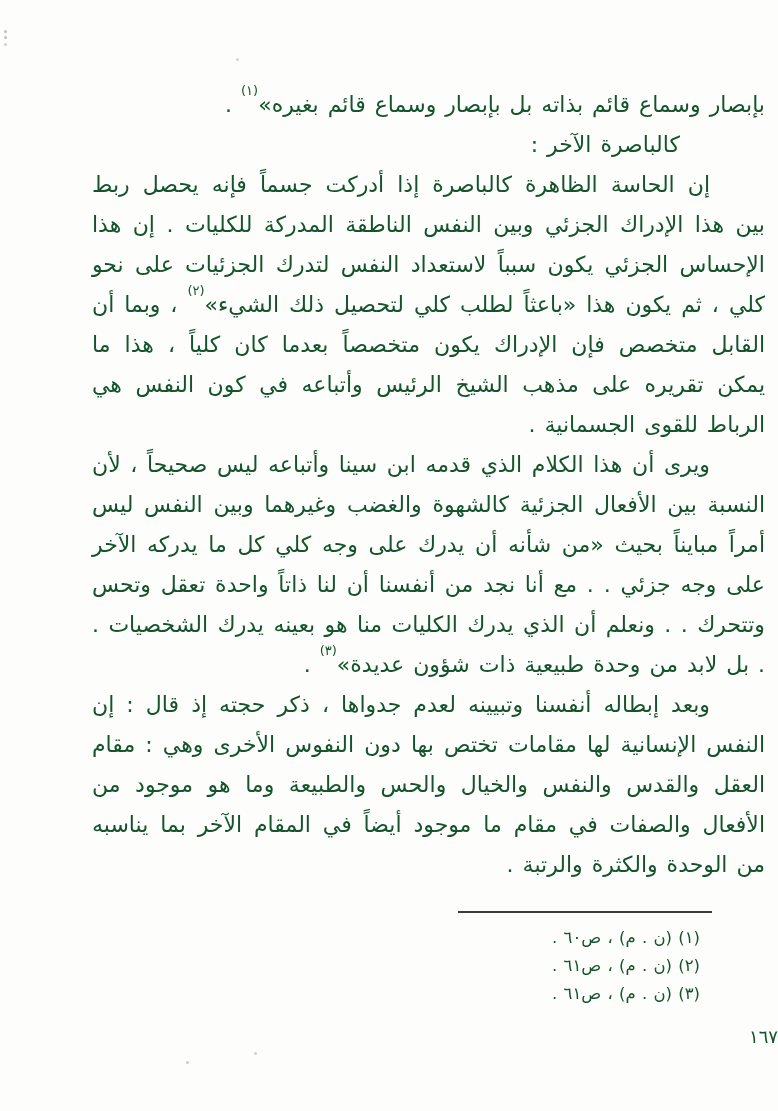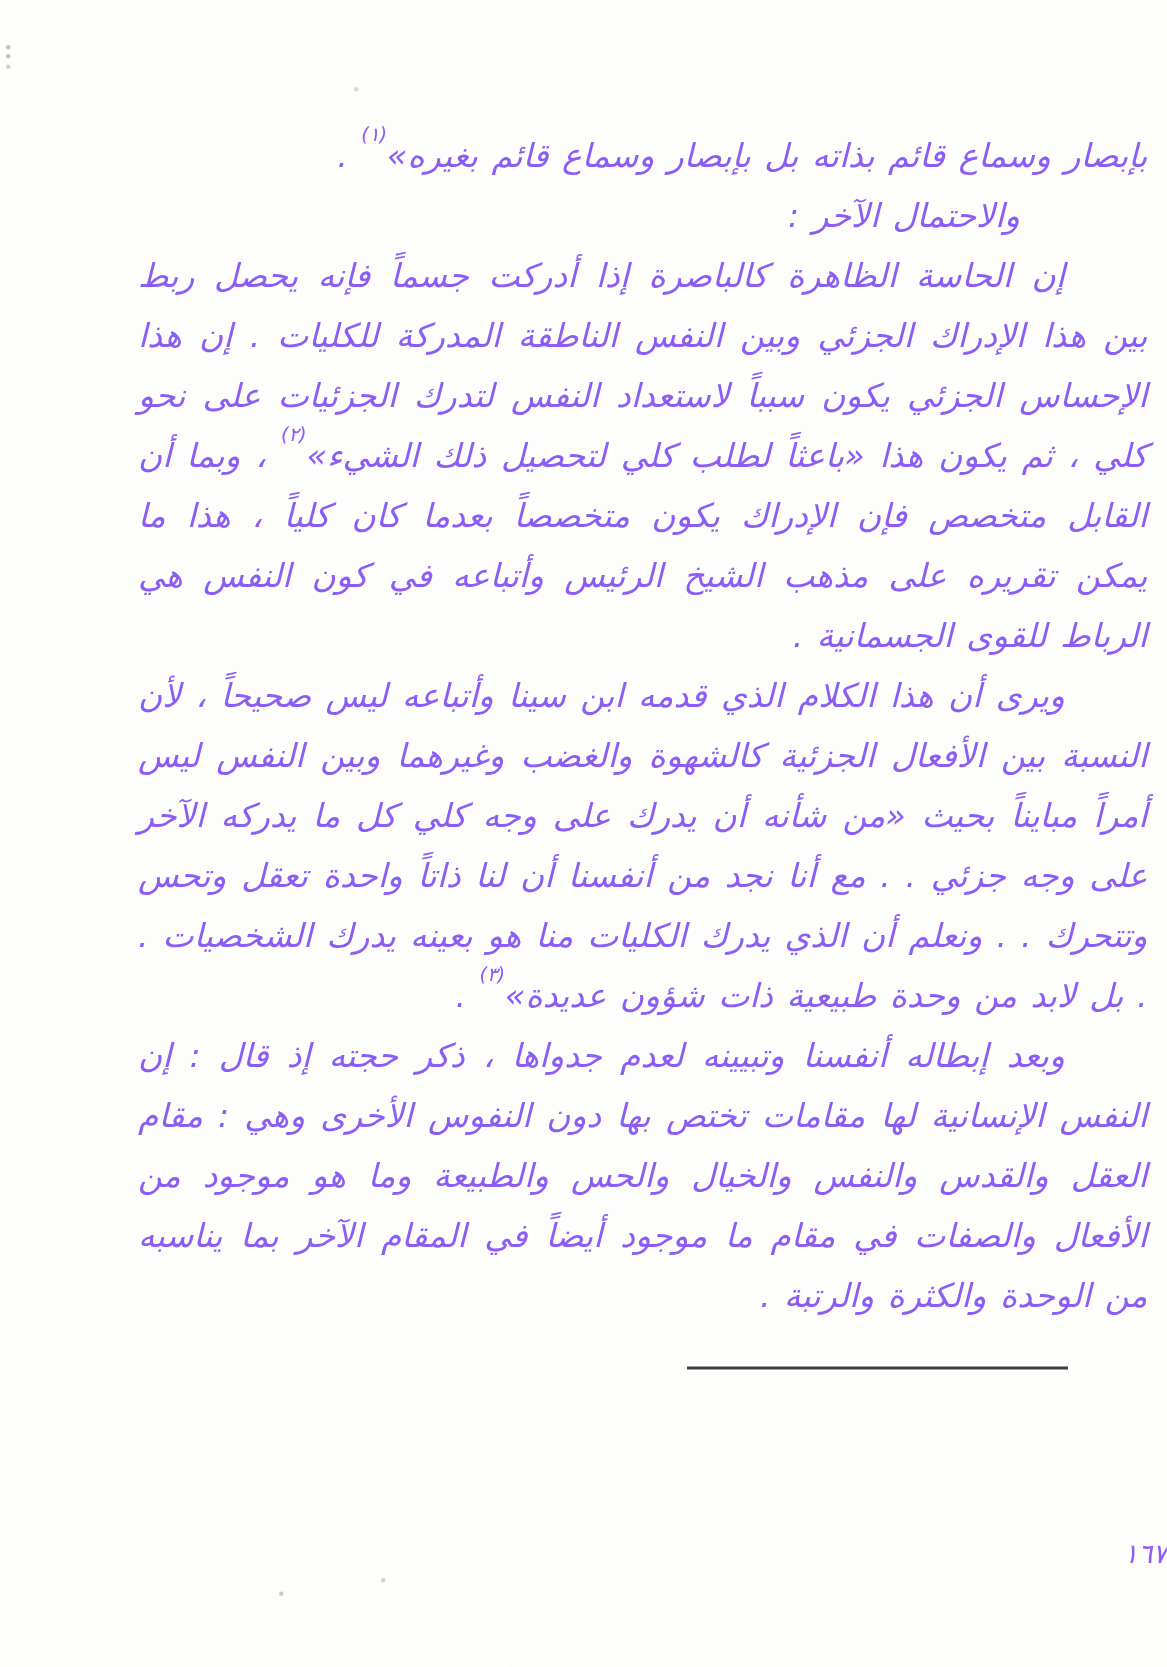--- a/index.html
+++ b/index.html
@@ -8,22 +8,21 @@
     background: #ffffff;
   }
   .page {
     position: relative;
     width: 778px;
     height: 1111px;
     background: #fdfdfb;
     overflow: hidden;
     direction: rtl;
     font-family: "DejaVu Sans", sans-serif;
-    color: #8b5cf6;
-    font-style: italic;
+    color: #14532d;
   }
   
   .body-text {
     position: absolute;
     top: 85px;
     right: 13px;
     left: 92px;
   }
   .body-text p {
     margin: 0;
@@ -102,28 +101,33 @@
   <span class="speck s2"></span>
   <span class="speck s3"></span>
   <span class="speck s4"></span>
   <span class="speck s5"></span>
   <span class="speck s6"></span>
 
   <main class="body-text">
 
     <p class="p-quote-end"><span>بإبصار وسماع قائم بذاته بل بإبصار وسماع قائم بغيره»</span><sup class="fn-ref">(١)</sup><span> .</span></p>
 
-    <p class="p-heading"><span>والاحتمال الآخر :</span></p>
+    <p class="p-heading"><span>كالباصرة الآخر :</span></p>
 
     <p class="p-first"><span>إن الحاسة الظاهرة كالباصرة إذا أدركت جسماً فإنه يحصل ربط بين هذا الإدراك الجزئي وبين النفس الناطقة المدركة للكليات . إن هذا الإحساس الجزئي يكون سبباً لاستعداد النفس لتدرك الجزئيات على نحو كلي ، ثم يكون هذا «باعثاً لطلب كلي لتحصيل ذلك الشيء»</span><sup class="fn-ref">(٢)</sup><span> ، وبما أن القابل متخصص فإن الإدراك يكون متخصصاً بعدما كان كلياً ، هذا ما يمكن تقريره على مذهب الشيخ الرئيس وأتباعه في كون النفس هي الرباط للقوى الجسمانية .</span></p>
 
     <p class="p-second"><span>ويرى أن هذا الكلام الذي قدمه ابن سينا وأتباعه ليس صحيحاً ، لأن النسبة بين الأفعال الجزئية كالشهوة والغضب وغيرهما وبين النفس ليس أمراً مبايناً بحيث «من شأنه أن يدرك على وجه كلي كل ما يدركه الآخر على وجه جزئي . . مع أنا نجد من أنفسنا أن لنا ذاتاً واحدة تعقل وتحس وتتحرك . . ونعلم أن الذي يدرك الكليات منا هو بعينه يدرك الشخصيات . . بل لابد من وحدة طبيعية ذات شؤون عديدة»</span><sup class="fn-ref">(٣)</sup><span> .</span></p>
 
     <p class="p-third"><span>وبعد إبطاله أنفسنا وتبيينه لعدم جدواها ، ذكر حجته إذ قال : إن النفس الإنسانية لها مقامات تختص بها دون النفوس الأخرى وهي : مقام العقل والقدس والنفس والخيال والحس والطبيعة وما هو موجود من الأفعال والصفات في مقام ما موجود أيضاً في المقام الآخر بما يناسبه من الوحدة والكثرة والرتبة .</span></p>
 
   </main>
 
   <div class="fn-rule"></div>
 
+  <section class="footnotes">
+    <p>(١) (ن . م) ، ص٦٠ .</p>
+    <p>(٢) (ن . م) ، ص٦١ .</p>
+    <p>(٣) (ن . م) ، ص٦١ .</p>
+  </section>
 
   <div class="page-number">١٦٧</div>
 
 </div>
 
 </body></html>

